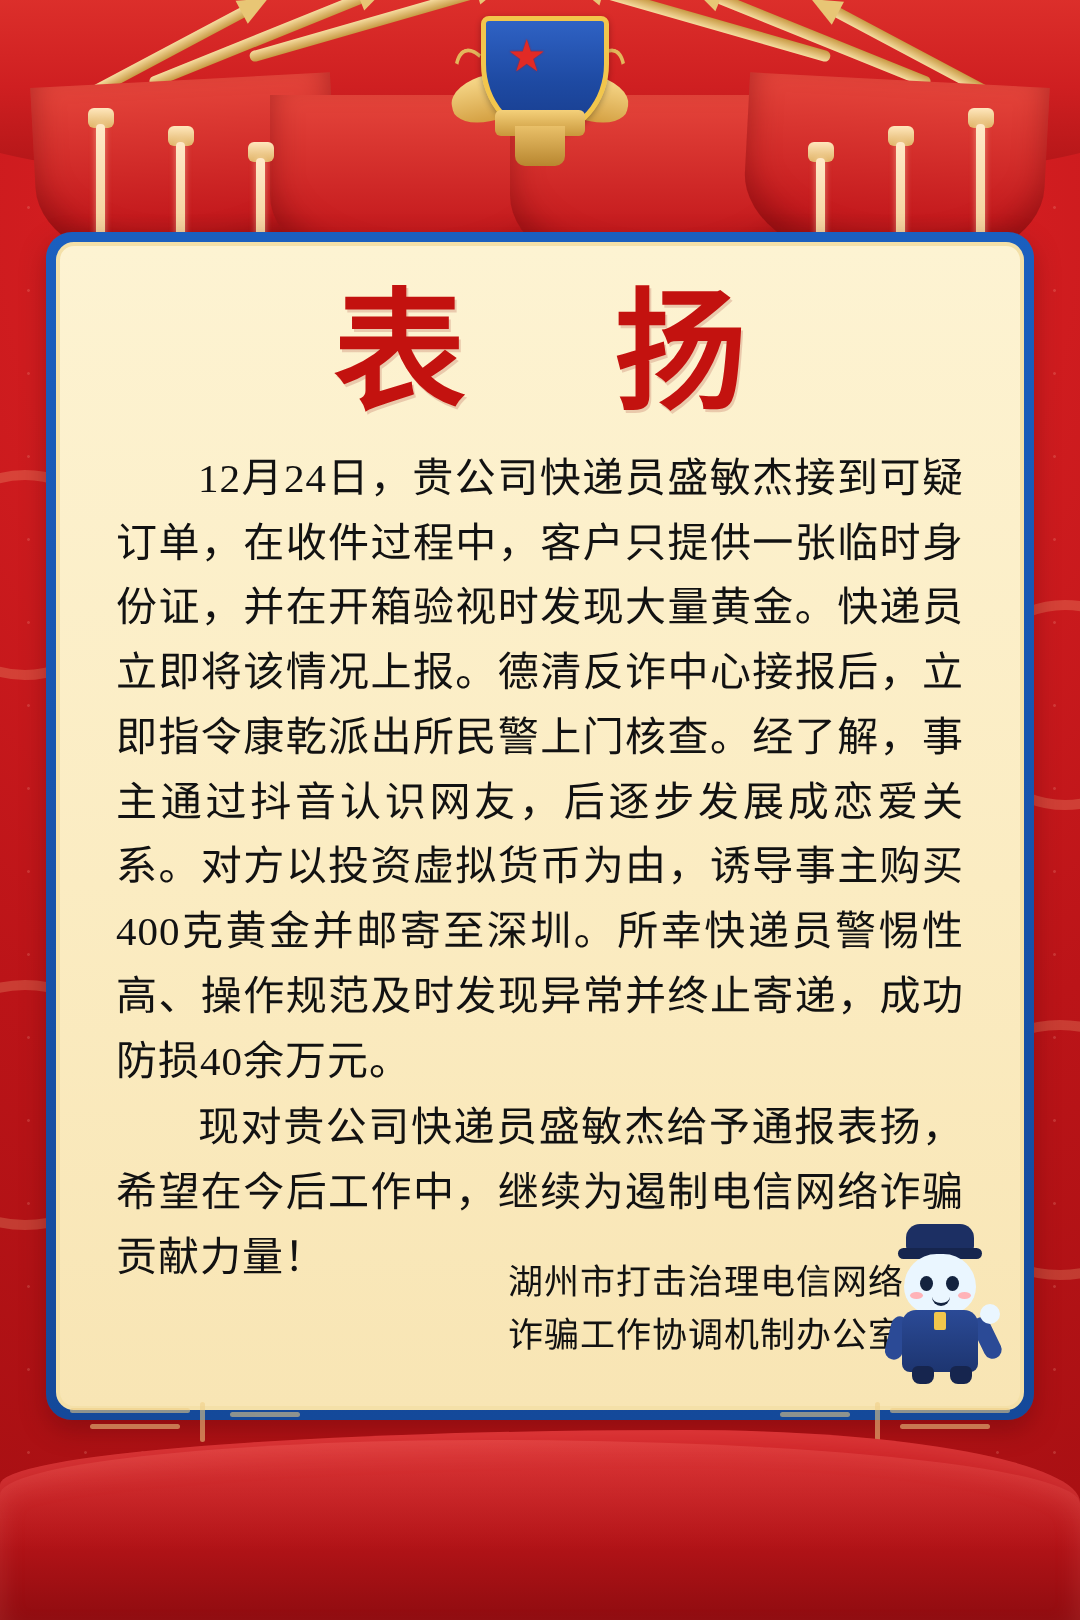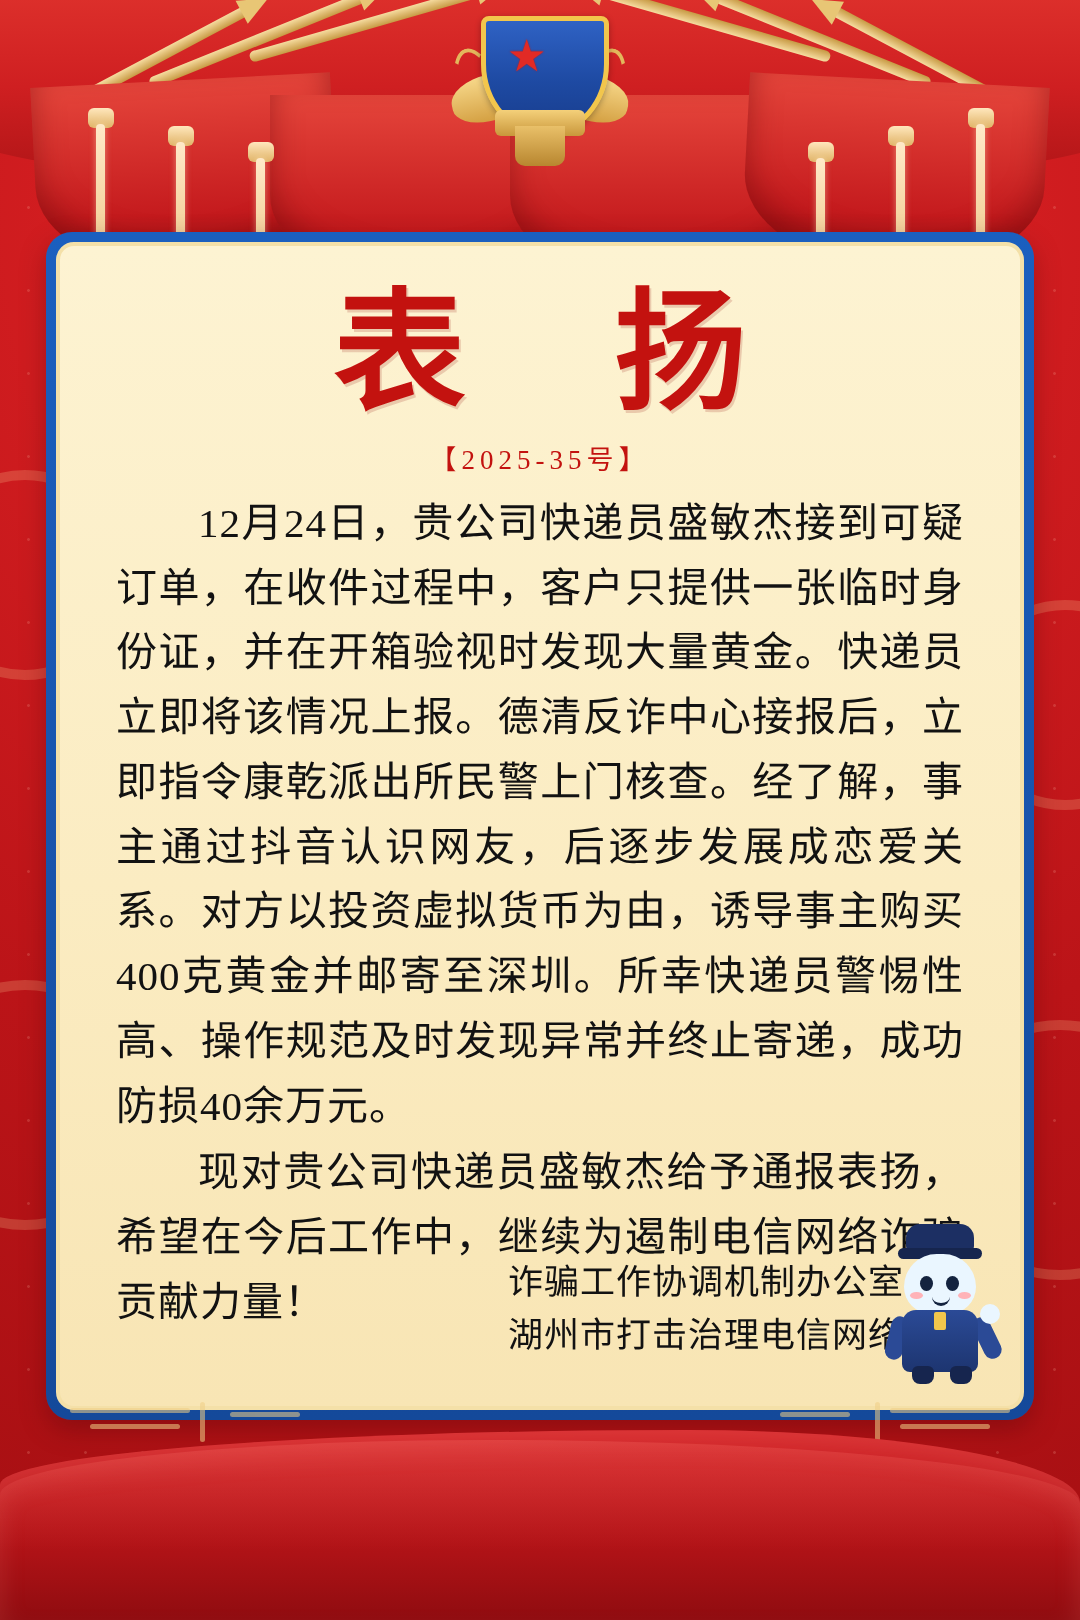--- a/index.html
+++ b/index.html
@@ -410,31 +410,30 @@
       <div class="star-glyph">★</div>
       <div class="base"></div>
       <div class="pillar"></div>
     </div>
   </div>
 
   <div class="card-outer">
     <div class="card-inner">
 
       <h1 class="title">表 扬</h1>
-      <div class="doc-no">【2025-35号】</div>
 
 
       <div class="body">
         <p>12月24日，贵公司快递员盛敏杰接到可疑订单，在收件过程中，客户只提供一张临时身份证，并在开箱验视时发现大量黄金。快递员立即将该情况上报。德清反诈中心接报后，立即指令康乾派出所民警上门核查。经了解，事主通过抖音认识网友，后逐步发展成恋爱关系。对方以投资虚拟货币为由，诱导事主购买400克黄金并邮寄至深圳。所幸快递员警惕性高、操作规范及时发现异常并终止寄递，成功防损40余万元。</p>
         <p>现对贵公司快递员盛敏杰给予通报表扬，希望在今后工作中，继续为遏制电信网络诈骗贡献力量！</p>
       </div>
 
       <div class="sign">
+        <div>湖州市打击治理电信网络</div>
         <div>诈骗工作协调机制办公室</div>
-        <div>湖州市打击治理电信网络</div>
       </div>
 
       <div class="mascot">
         <div class="hat"></div>
         <div class="brim"></div>
         <div class="face"></div>
         <div class="eye l"></div>
         <div class="eye r"></div>
         <div class="blush l"></div>
         <div class="blush r"></div>

